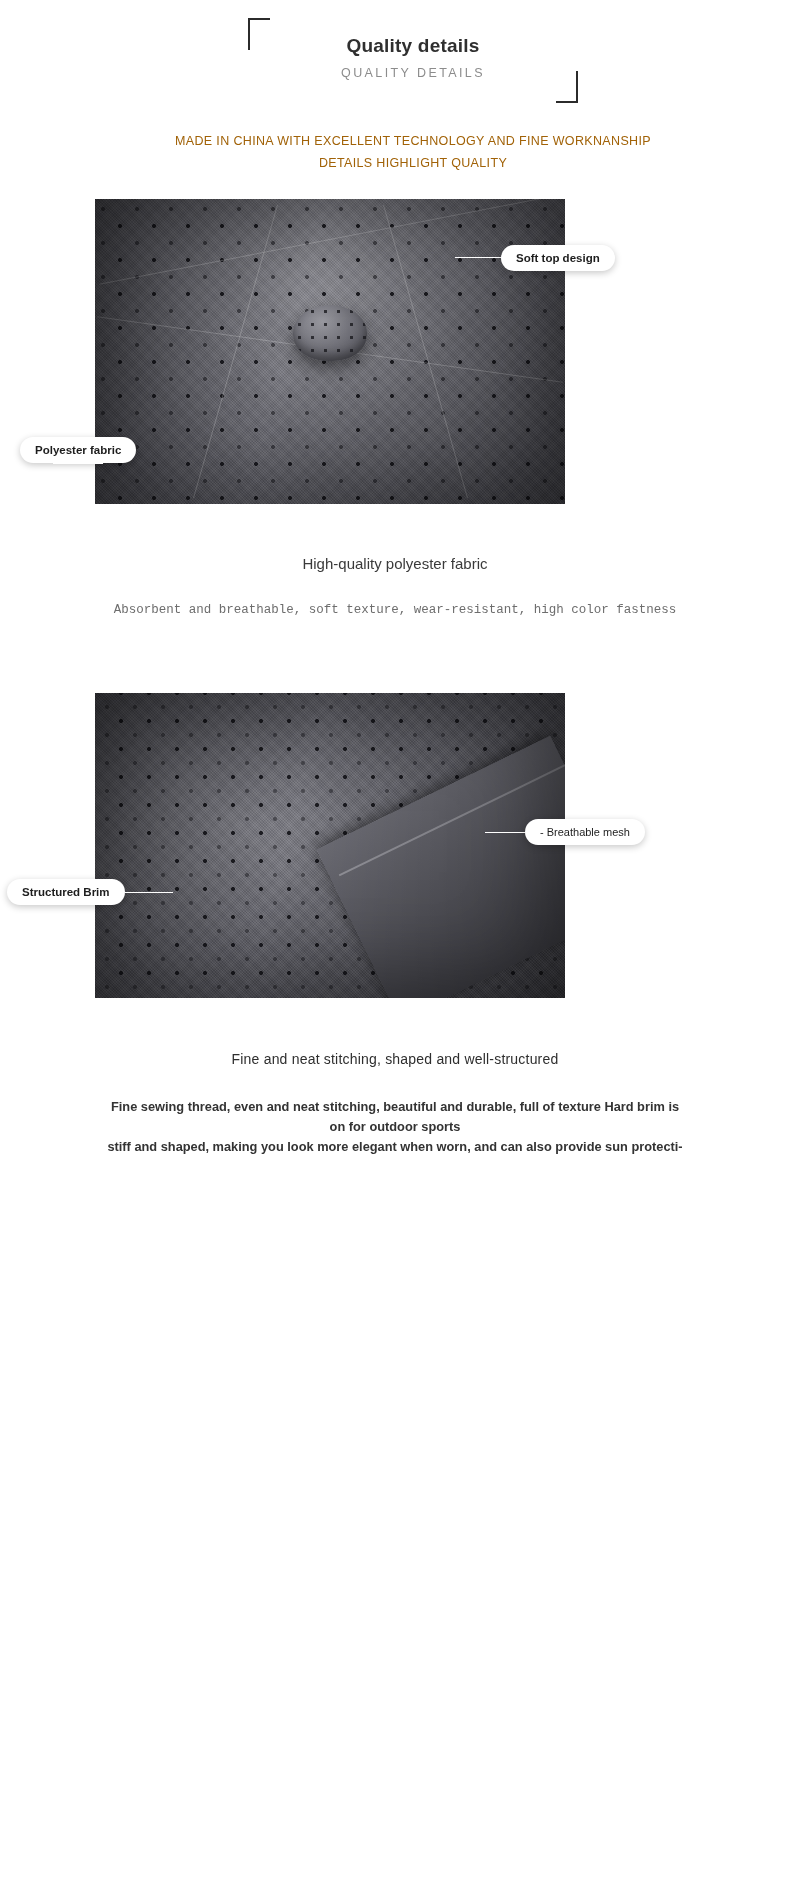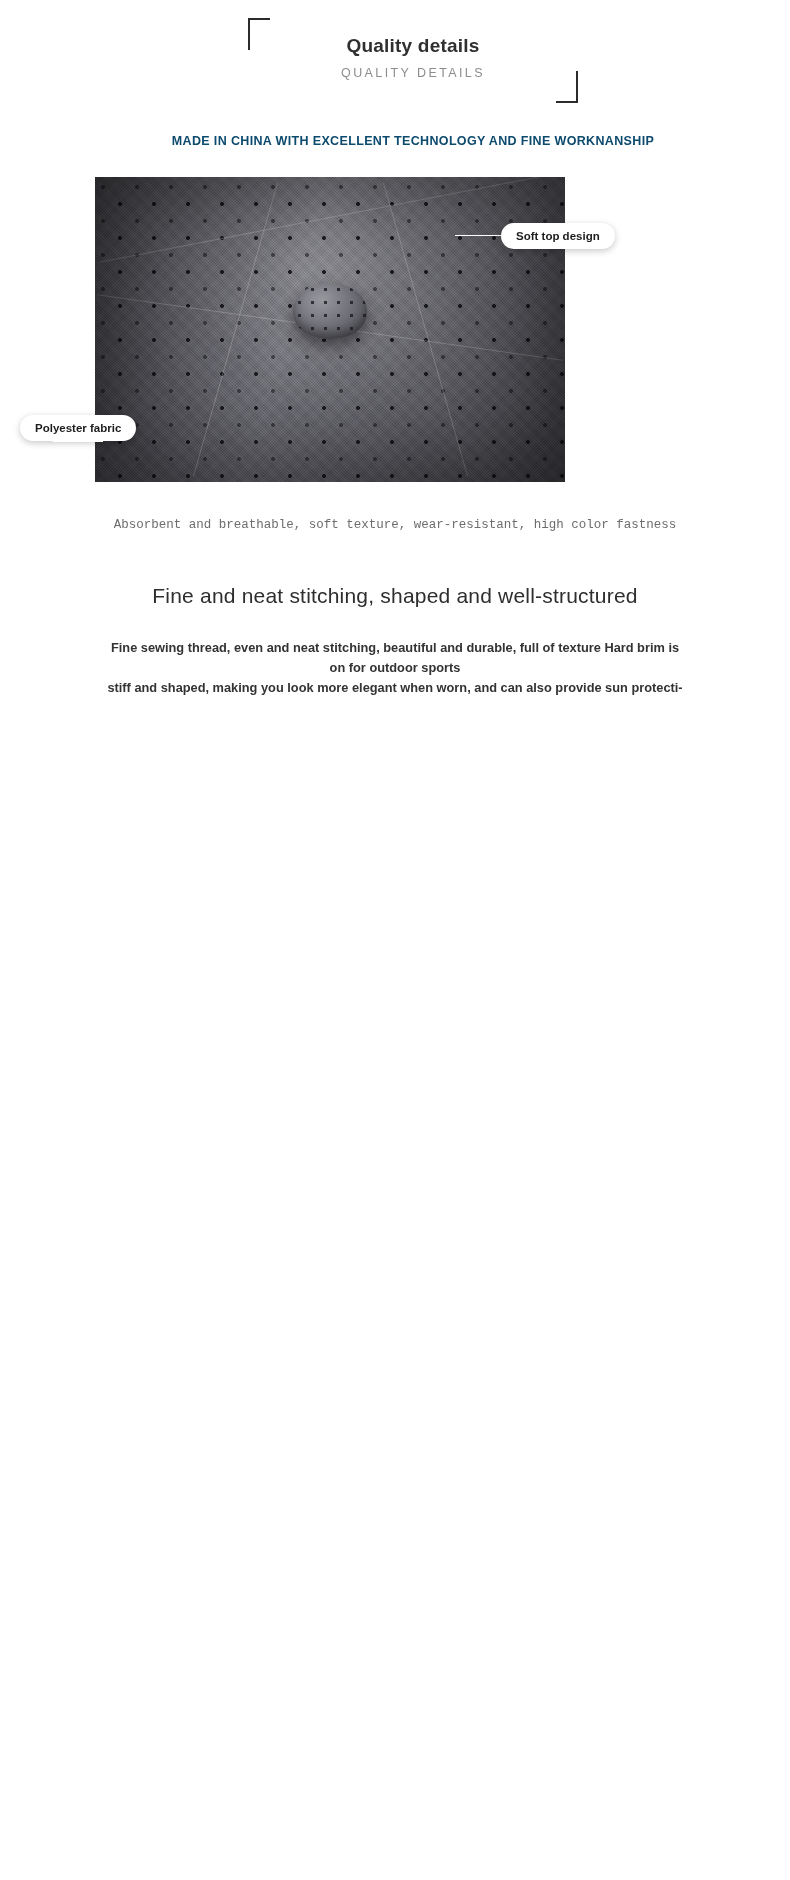--- a/index.html
+++ b/index.html
@@ -19,21 +19,21 @@
   .bracket.tl { left: 0px; top: 0px; border-left: 2px solid #2b2b2b; border-top: 2px solid #2b2b2b; }
   .bracket.br { right: 0px; bottom: 0px; border-right: 2px solid #2b2b2b; border-bottom: 2px solid #2b2b2b; }
   .h-title {
     font-size: 19px; font-weight: bold; color: #2f2f2f; letter-spacing: .2px;
     position: absolute; left: 0; right: 0; top: 17px;
   }
   .h-sub {
     font-size: 12.5px; color: #8c8c8c; letter-spacing: 2.4px;
     position: absolute; left: 0; right: 0; top: 48px;
   }
-  .h-desc { margin-top: 28px; font-size: 12.5px; line-height: 1.75; color: #0c4a6e; letter-spacing: .35px; font-weight: bold; }
+  .h-desc { margin-top: 28px; font-size: 12.5px; line-height: 1.75; color: #a16207; letter-spacing: .35px; }
 
   
   .photo-wrap { position: relative; margin: 16px auto; }
   .photo {
     position: relative; overflow: visible;
   }
   .photo-inner {
     position: absolute; inset: 0; overflow: hidden;
     background: #5a5a60;
   }
@@ -88,37 +88,38 @@
     padding: 7px 15px; font-size: 11.5px; color: #1d1d1d; white-space: nowrap;
     box-shadow: 0 2px 7px rgba(0,0,0,.22);
     font-weight: 600;
   }
   .pill.light { font-weight: 400; font-size: 11px; }
   .leader { height: 1px; background: #ffffff; }
 
   
   .cap-head { text-align:center; font-size: 15px; color: #3a3a3a; font-weight: 500; }
   .cap-sub  { text-align:center; font-size: 12.5px; color: #6d6d6d; line-height:1.7; }
-  .sec-title { text-align:center; font-size: 21px; color: #2e2e2e; font-weight: 500; letter-spacing:.2px; }
+  .sec-title { text-align:center; font-size: 14px; color: #2e2e2e; font-weight: 500; letter-spacing:.2px; }
   .sec-body { text-align:center; font-size: 12.8px; color: #333; line-height: 1.55; font-weight:600; }
 </style>
 </head>
 <body>
 
 <div class="page">
 
   <div class="header">
     <div class="bracket-wrap">
       <span class="bracket tl"></span>
       <span class="bracket br"></span>
       <div class="h-title">Quality details</div>
       <div class="h-sub">QUALITY DETAILS</div>
     </div>
     <div class="h-desc">
       <div>MADE IN CHINA WITH EXCELLENT TECHNOLOGY AND FINE WORKNANSHIP</div>
+      <div>DETAILS HIGHLIGHT QUALITY</div>
     </div>
   </div>
 
   <div class="photo-wrap" style="width:790px;height:310px;margin-top:24px;">
     <div class="photo" style="position:absolute;left:95px;top:0;width:470px;height:305px;">
       <div class="photo-inner">
         <div class="fabric"></div>
         <div class="weave"></div>
         <div class="holes"></div>
         <div class="holes b"></div>
@@ -136,22 +137,47 @@
         <span class="pill">Soft top design</span>
       </div>
 
       <div class="callout" style="left:-75px;top:238px;flex-direction:column;">
         <span class="pill">Polyester fabric</span>
         <span class="leader" style="width:50px;"></span>
       </div>
     </div>
   </div>
 
+  <div style="margin-top:46px;" class="cap-head">High-quality polyester fabric</div>
   <div style="margin-top:28px;font-family:Liberation Mono, monospace;" class="cap-sub">Absorbent and breathable, soft texture, wear-resistant, high color fastness</div>
 
+  <div class="photo-wrap" style="width:790px;height:310px;margin-top:72px;">
+    <div class="photo" style="position:absolute;left:95px;top:0;width:470px;height:305px;">
+      <div class="photo-inner" style="background:#4d4d53;">
+        <div class="fabric" style="background:radial-gradient(ellipse at 38% 45%, #7e7e86 0%, #5f5f67 45%, #46464d 80%, #35353b 100%);"></div>
+        <div class="weave"></div>
+        <div class="holes" style="background-size:28px 28px;background-position:12px 14px;"></div>
+        <div class="holes b" style="background-size:28px 28px;background-position:26px 28px;opacity:.45;"></div>
+        <div style="position:absolute;right:-40px;top:90px;width:260px;height:190px;transform:rotate(-26deg);background:linear-gradient(180deg,#6c6c74,#4a4a51);box-shadow:0 -4px 14px rgba(0,0,0,.45);"></div>
+        <div style="position:absolute;right:-40px;top:120px;width:280px;height:2px;transform:rotate(-26deg);background:rgba(235,235,240,.35);"></div>
+        <div class="shade-l"></div>
+        <div class="vign"></div>
+      </div>
+
+      <div class="callout" style="left:390px;top:126px;">
+        <span class="leader" style="width:40px;"></span>
+        <span class="pill light">- Breathable mesh</span>
+      </div>
+
+      <div class="callout" style="left:-88px;top:186px;">
+        <span class="pill">Structured Brim</span>
+        <span class="leader" style="width:48px;"></span>
+      </div>
+    </div>
+  </div>
 
   <div style="margin-top:48px;" class="sec-title">Fine and neat stitching, shaped and well-structured</div>
   <div style="margin-top:30px;padding:0 60px;" class="sec-body">
     <div>Fine sewing thread, even and neat stitching, beautiful and durable, full of texture Hard brim is</div>
     <div>on for outdoor sports</div>
     <div>stiff and shaped, making you look more elegant when worn, and can also provide sun protecti-</div>
   </div>
 
 </div>
 

